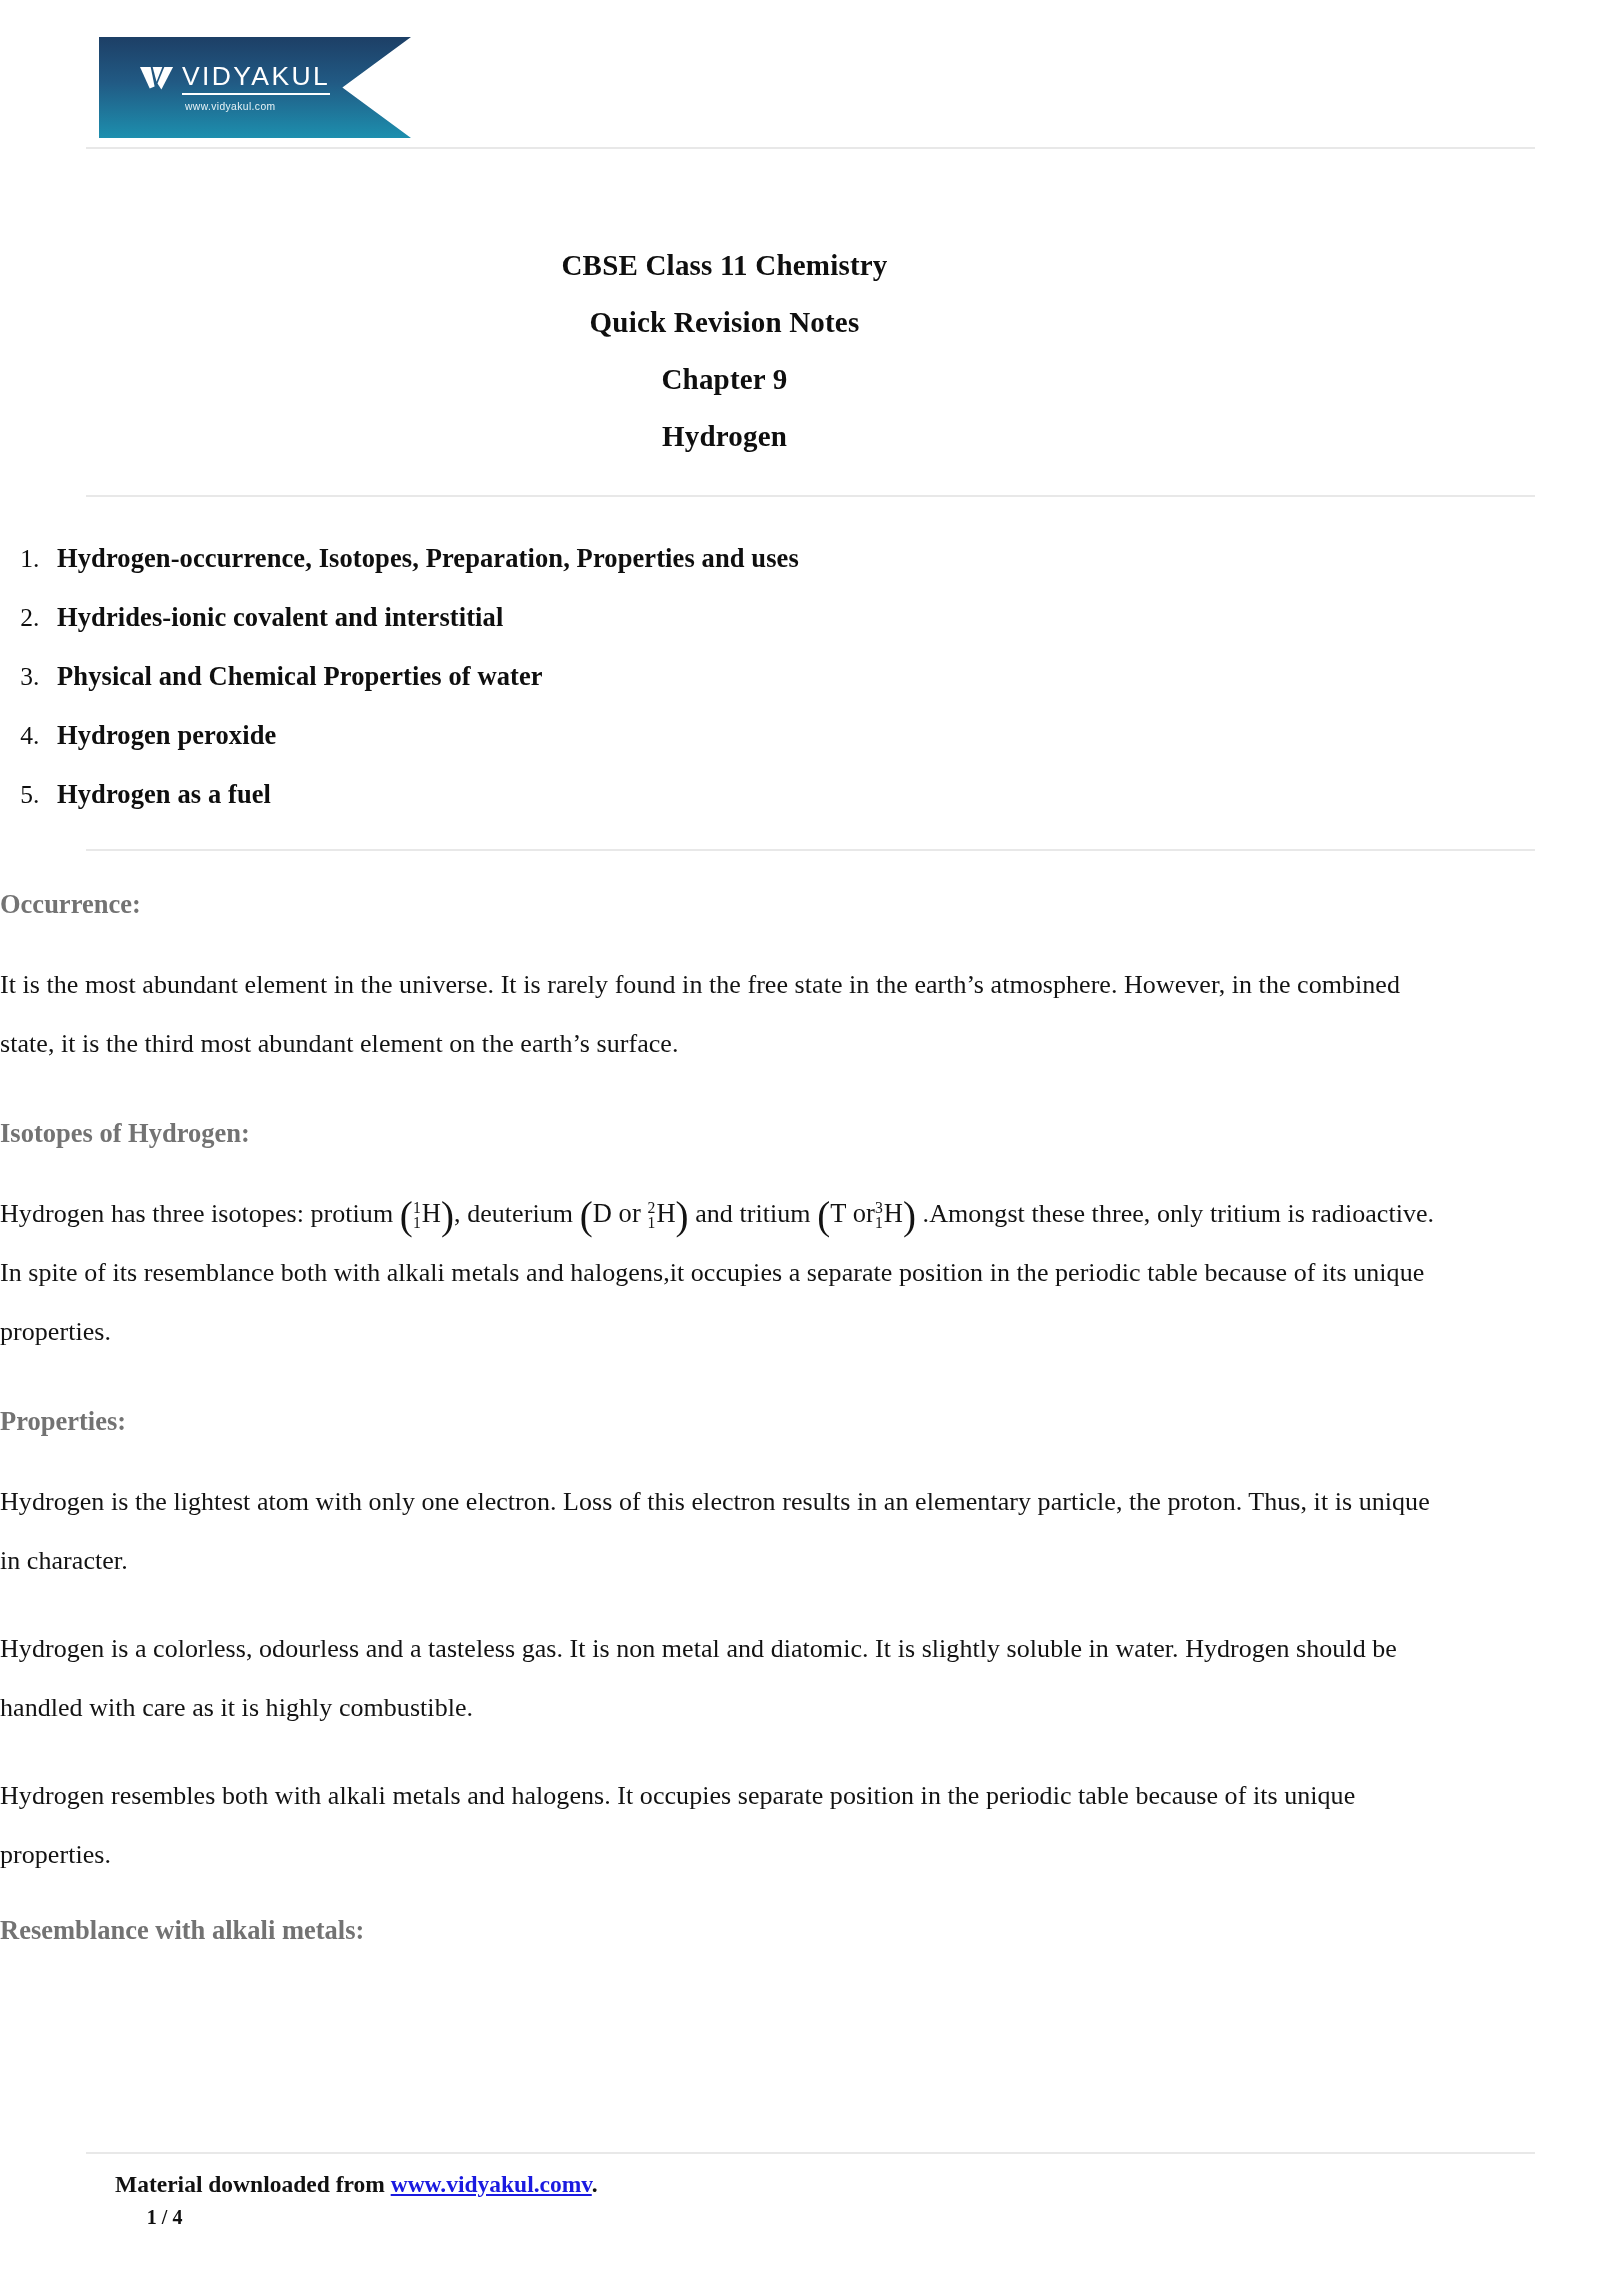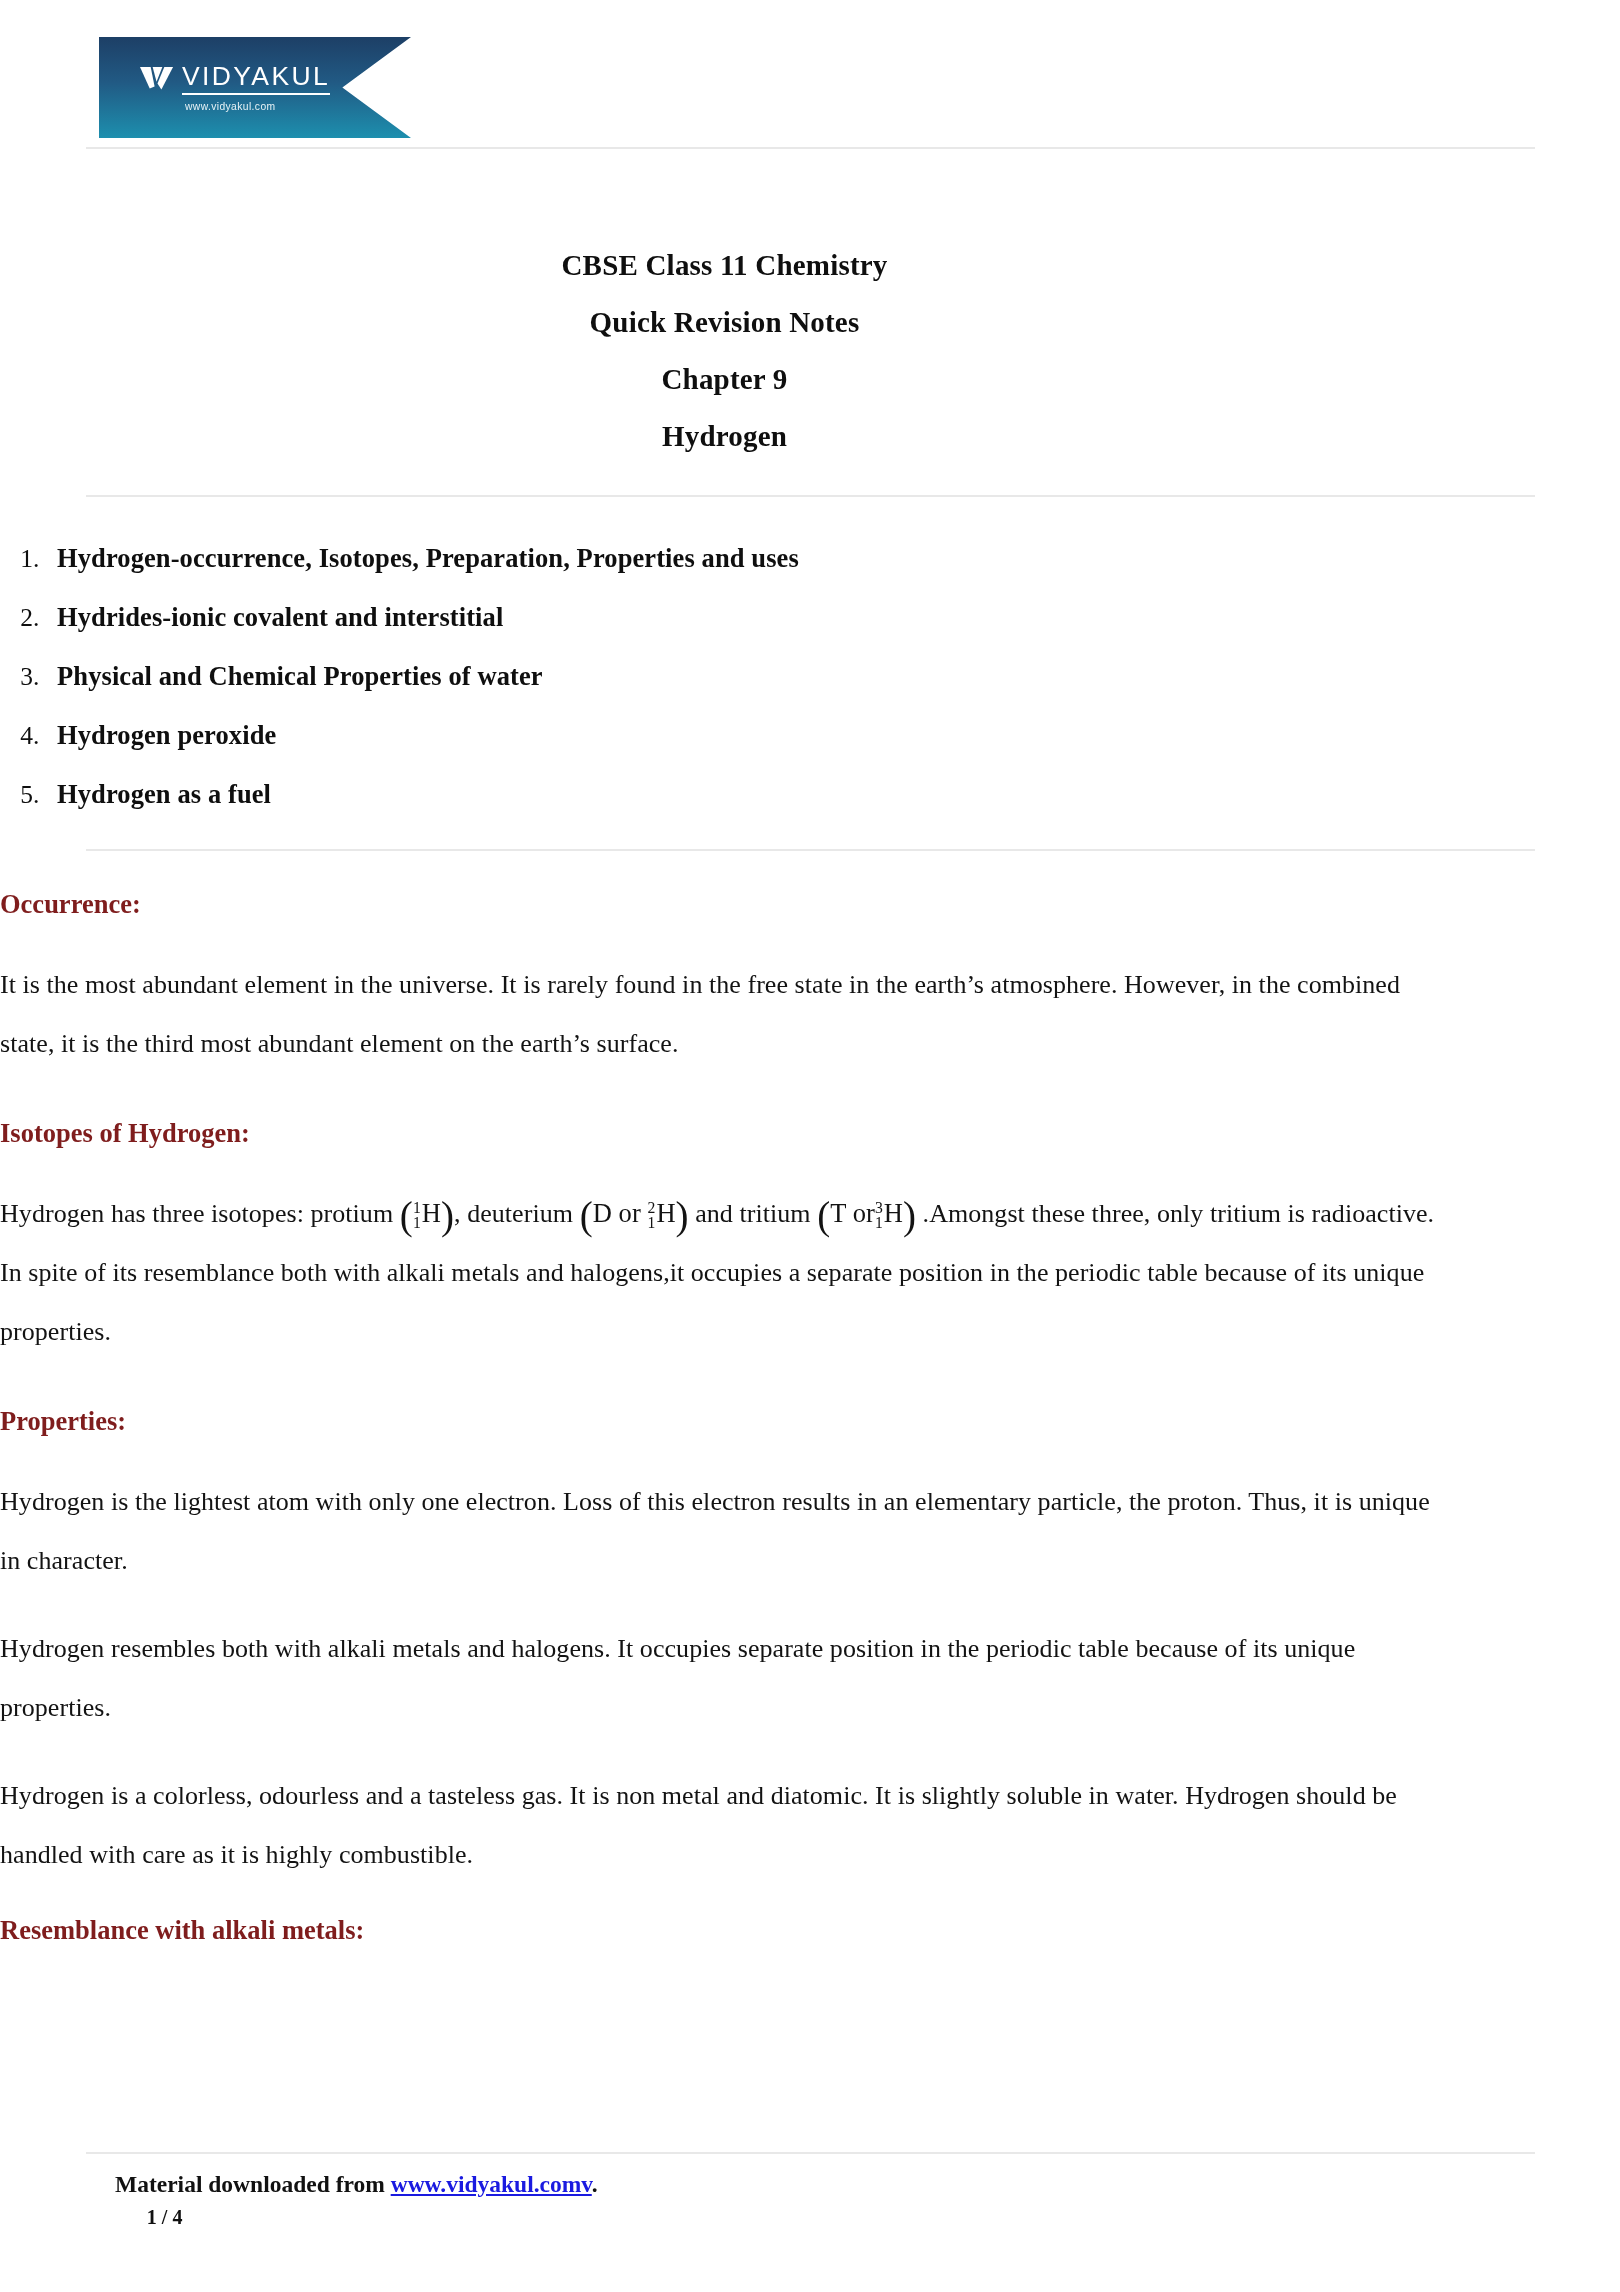--- a/index.html
+++ b/index.html
@@ -143,21 +143,21 @@
   
   .body-area {
     position: absolute;
     left: 0;
     top: 887px;
     width: 1449px;
   }
   h2.section-head {
     font-size: 26.5px;
     font-weight: bold;
-    color: #7f1d1d;
+    color: #737373;
     margin: 0 0 33px 0;
     line-height: 35px;
   }
   h2.section-head.spaced { margin-top: 43px; }
   p.para {
     font-size: 26px;
     line-height: 59px;
     color: #131313;
     margin: 0 0 35px 0;
     text-align: left;
@@ -298,22 +298,22 @@
           </span><span class="el">H</span><span class="paren">)</span></span><span>, deuterium</span><span class="mathspan"> <span class="paren">(</span><span class="el">D or</span> <span class="isotope">
             <span class="sup">2</span>
             <span class="sub">1</span>
           </span><span class="el">H</span><span class="paren">)</span></span> <span>and tritium</span><span class="mathspan"> <span class="paren">(</span><span class="el">T or</span><span class="isotope">
             <span class="sup">3</span>
             <span class="sub">1</span>
           </span><span class="el">H</span><span class="paren">)</span></span> <span>.Amongst these three, only tritium is radioactive. In spite of its resemblance both with alkali metals and halogens,it occupies a separate position in the periodic table because of its unique properties.</span></p>
 
     <h2 class="section-head spaced">Properties:</h2>
     <p class="para tight">Hydrogen is the lightest atom with only one electron. Loss of this electron results in an elementary particle, the proton. Thus, it is unique in character.</p>
+    <p class="para tight">Hydrogen is a colorless, odourless and a tasteless gas. It is non metal and diatomic. It is slightly soluble in water. Hydrogen should be handled with care as it is highly combustible.</p>
     <p class="para tight">Hydrogen resembles both with alkali metals and halogens. It occupies separate position in the periodic table because of its unique properties.</p>
-    <p class="para tight">Hydrogen is a colorless, odourless and a tasteless gas. It is non metal and diatomic. It is slightly soluble in water. Hydrogen should be handled with care as it is highly combustible.</p>
 
     <h2 class="section-head">Resemblance with alkali metals:</h2>
   </div>
 
   <div class="rule rule-footer"></div>
 
   <div class="footer">
     <div class="footer-center"><span>Material downloaded from </span><a class="footer-link" href="#">www.vidyakul.comv</a><span>.</span></div>
     <div class="footer-page">1 / 4</div>
   </div>

